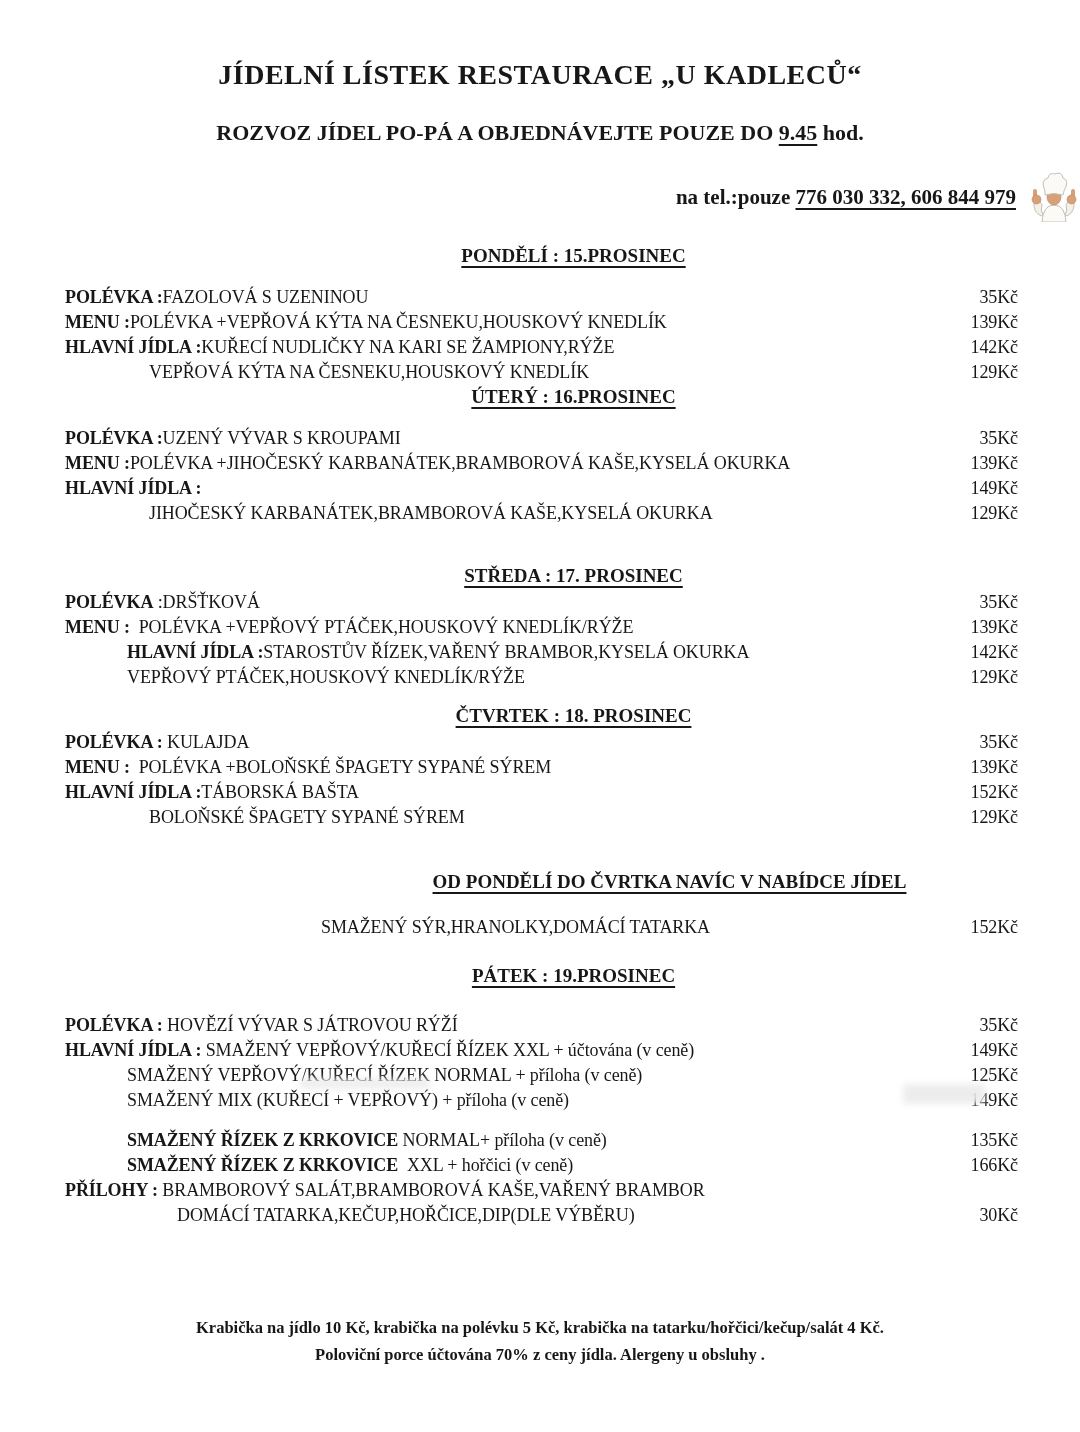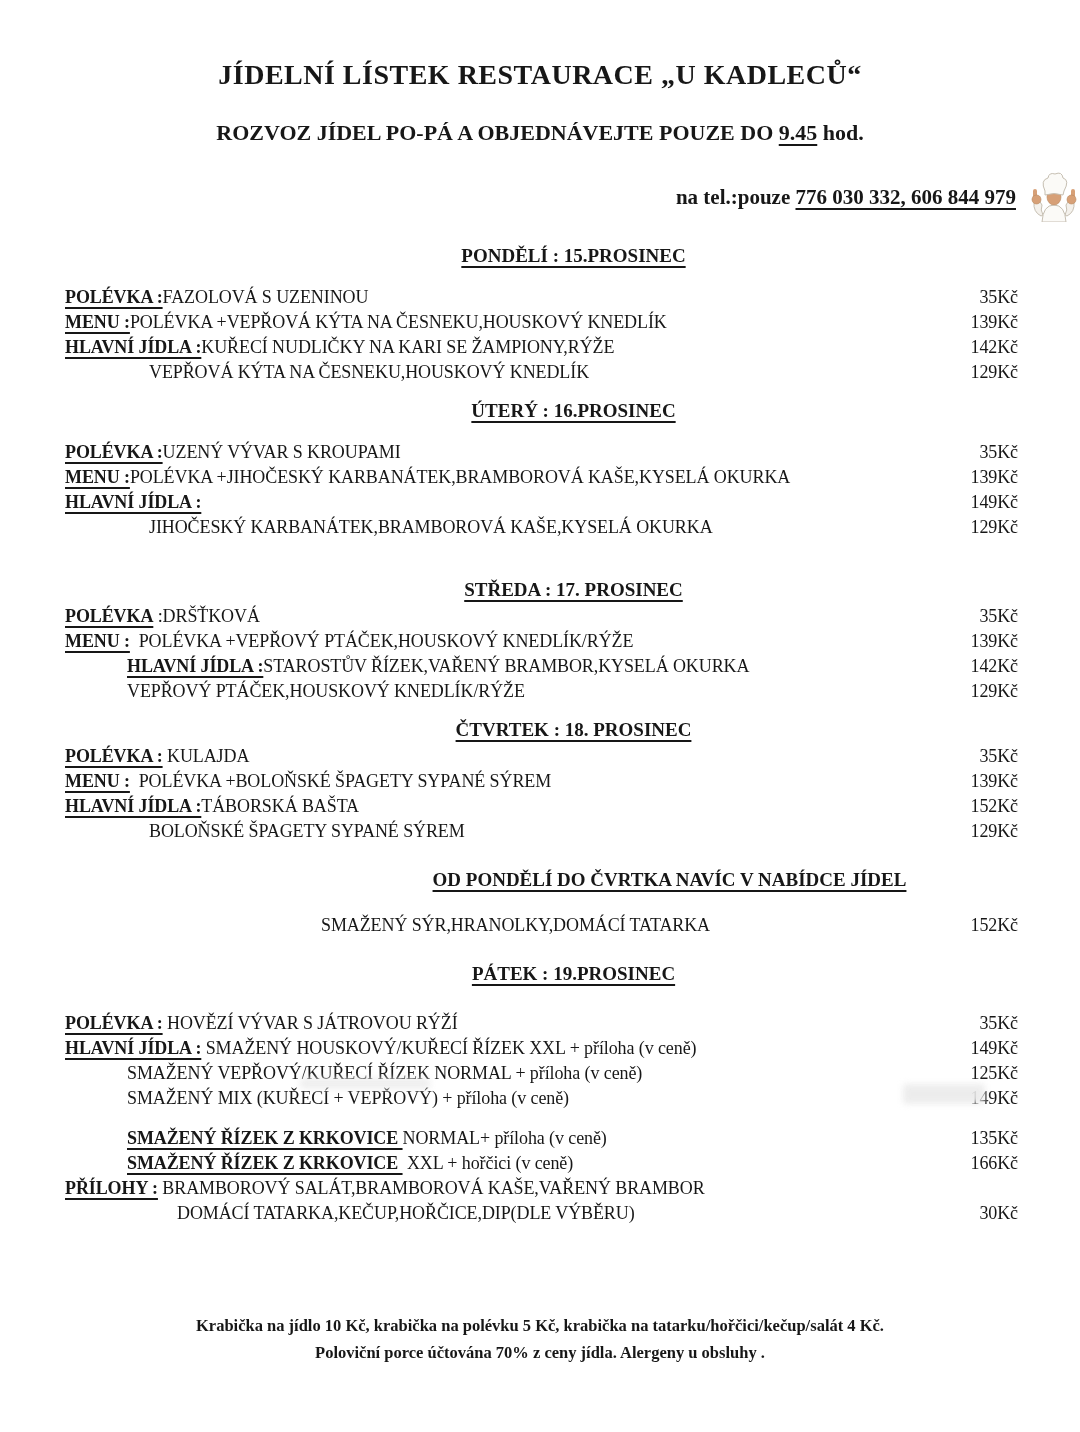--- a/index.html
+++ b/index.html
@@ -54,39 +54,38 @@
   }
   .sec-extra .section-title { transform: translateX(128px); }
 
   .menu-row {
     display: flex; align-items: baseline;
     font-size: 18px; line-height: 25px;
     letter-spacing: -0.1px;
   }
   .row-label {
     font-weight: bold; white-space: pre;
-    text-decoration: underline;
     text-decoration-thickness: 2px;
     text-underline-offset: 4px;
   }
   .row-dish  { white-space: pre; }
   .row-price { margin-left: auto; white-space: nowrap; padding-left: 8px; }
 
   .i0 { padding-left: 0; }
   .i1 { padding-left: 62px; }
   .i2 { padding-left: 84px; }
   .i3 { padding-left: 112px; }
   .i4 { padding-left: 256px; }
   .gap-before { margin-top: 15px; }
 
   .sec-monday    { margin-top: 22px; }  .sec-monday .rows    { margin-top: 17px; }
-  .sec-tuesday   { margin-top: 14px; }  .sec-tuesday .rows   { margin-top: 17px; }
+  .sec-tuesday   { }  .sec-tuesday .rows   { margin-top: 17px; }
   .sec-wednesday { margin-top: 38px; }  .sec-wednesday .rows { margin-top: 2px; }
   .sec-thursday  { margin-top: 14px; }  .sec-thursday .rows  { margin-top: 2px; }
-  .sec-extra     { margin-top: 24px; }  .sec-extra .rows     { margin-top: 21px; }
+  .sec-extra     { margin-top: 40px; }  .sec-extra .rows     { margin-top: 21px; }
   .sec-friday    { margin-top: 24px; }  .sec-friday .rows    { margin-top: 25px; }
 
   
   .doc-footer {
     margin-top: 86px;
     text-align: center;
     font-size: 16.5px; font-weight: bold;
     line-height: 27px;
   }
 
@@ -239,21 +238,21 @@
       <section class="day-section sec-friday">
         <div class="section-title"><span class="inner">PÁTEK : 19.PROSINEC</span></div>
         <div class="rows">
           <div class="menu-row i0">
             <span class="row-label">POLÉVKA :</span>
             <span class="row-dish"> HOVĚZÍ VÝVAR S JÁTROVOU RÝŽÍ</span>
             <span class="row-price">35Kč</span>
           </div>
           <div class="menu-row i0">
             <span class="row-label">HLAVNÍ JÍDLA :</span>
-            <span class="row-dish"> SMAŽENÝ HOUSKOVÝ/KUŘECÍ ŘÍZEK XXL + příloha (v ceně)</span>
+            <span class="row-dish"> SMAŽENÝ VEPŘOVÝ/KUŘECÍ ŘÍZEK XXL + účtována (v ceně)</span>
             <span class="row-price">149Kč</span>
           </div>
           <div class="menu-row i1">
             <span class="row-dish">SMAŽENÝ VEPŘOVÝ/KUŘECÍ ŘÍZEK NORMAL + příloha (v ceně)</span>
             <span class="row-price">125Kč</span>
           </div>
           <div class="menu-row i1">
             <span class="row-dish">SMAŽENÝ MIX (KUŘECÍ + VEPŘOVÝ) + příloha (v ceně)</span>
             <span class="row-price">149Kč</span>
           </div>

